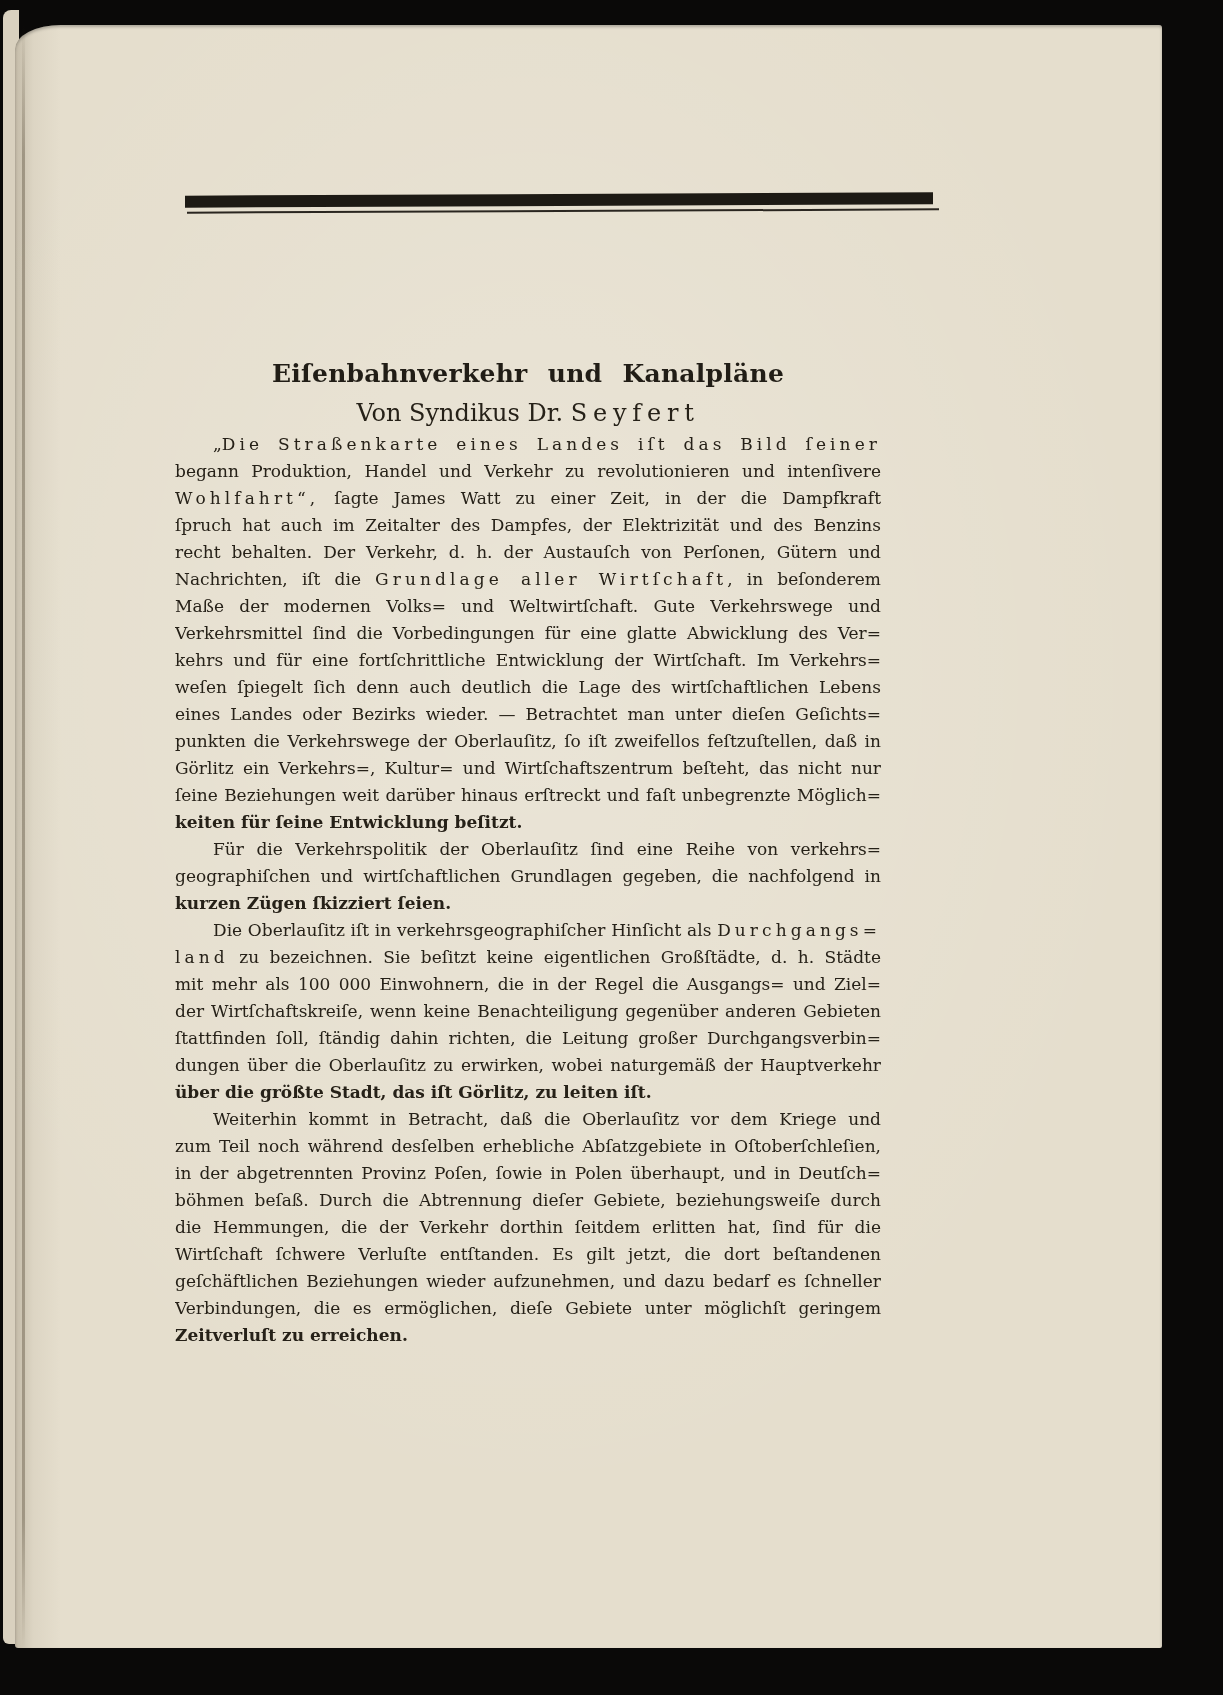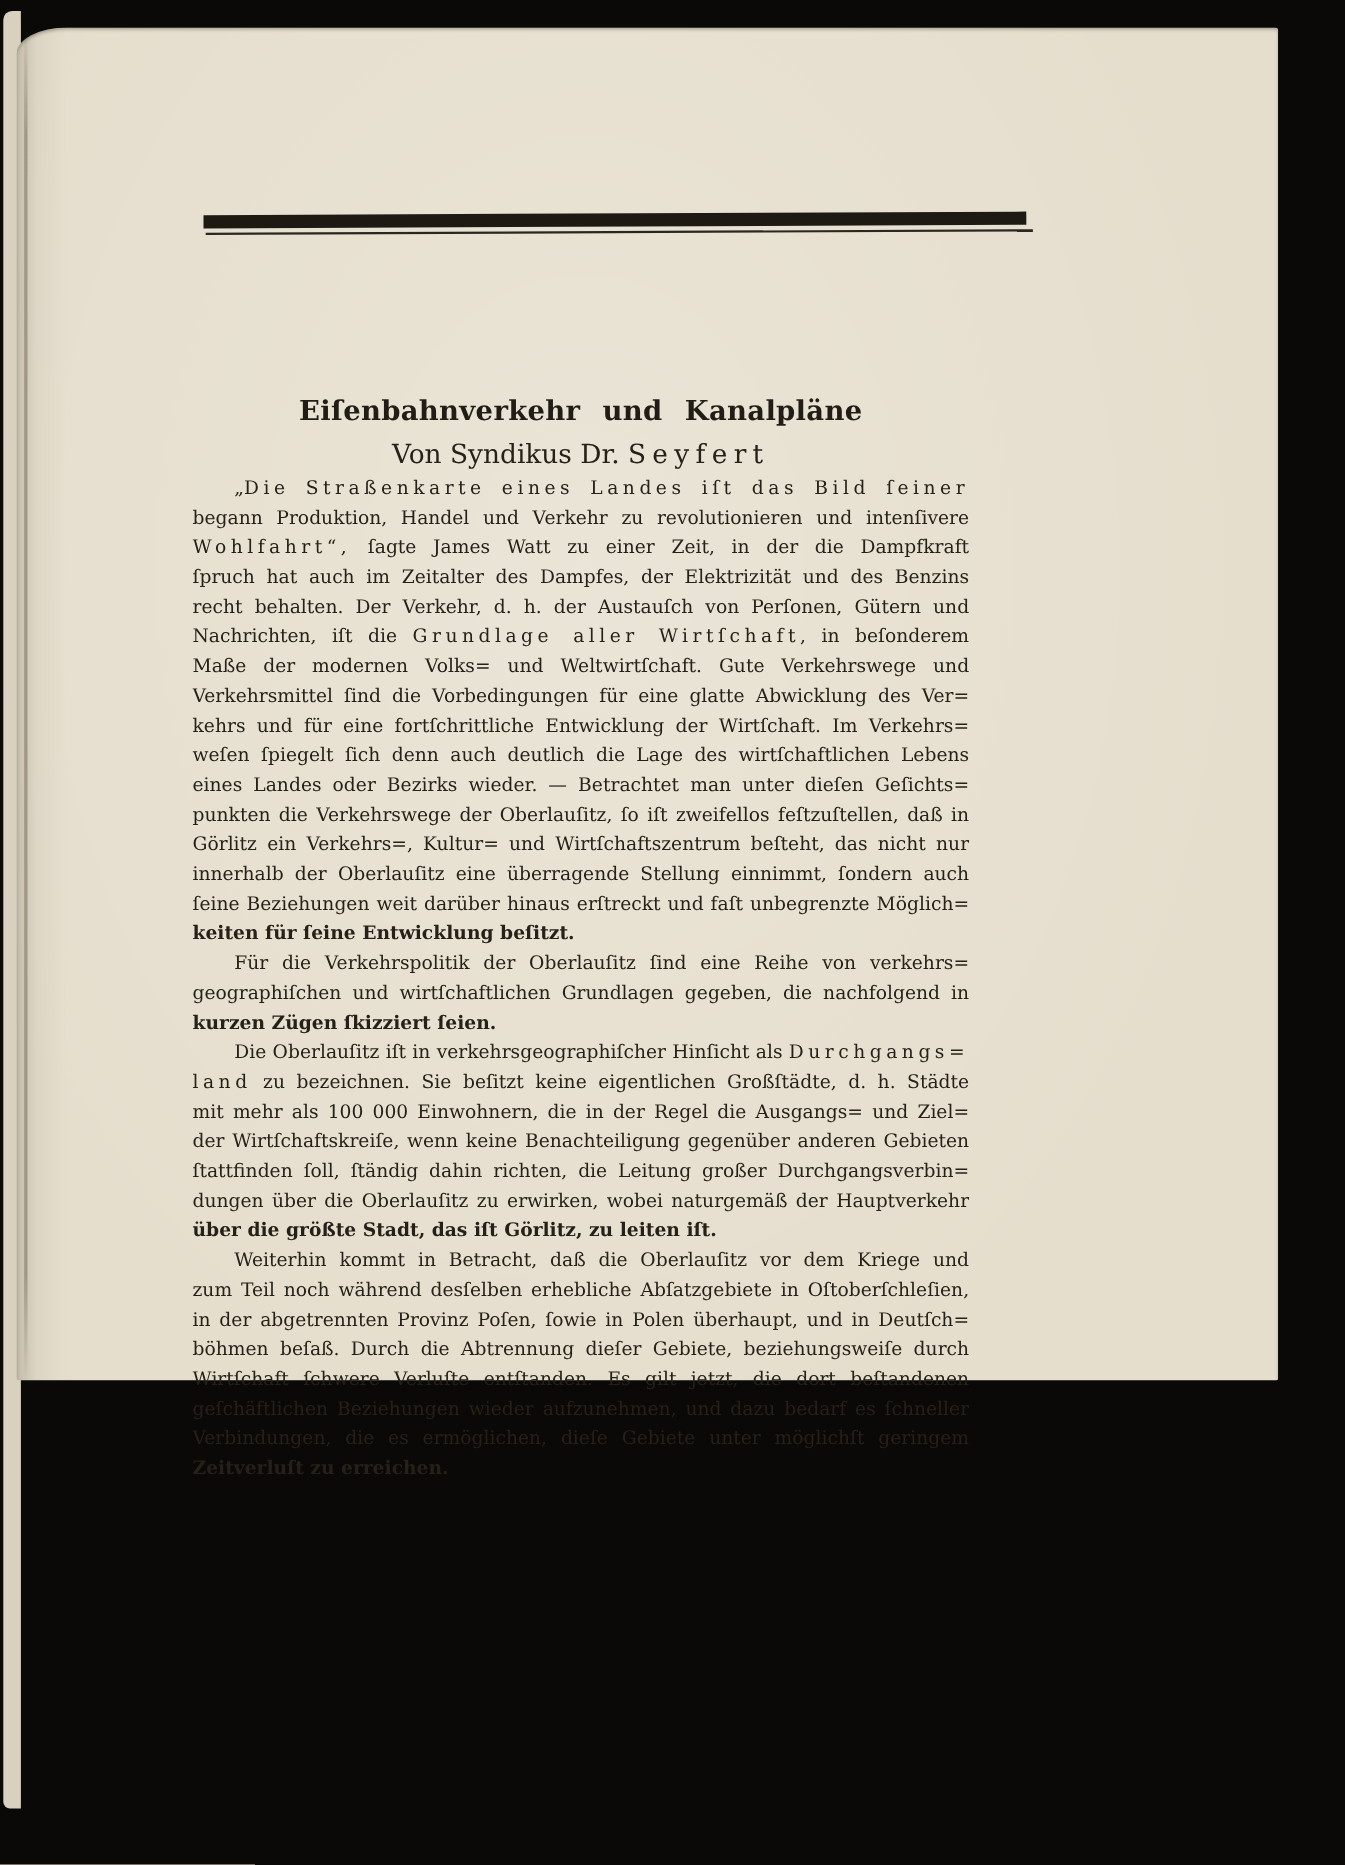--- a/index.html
+++ b/index.html
@@ -9,21 +9,21 @@
     position: relative;
     overflow: hidden;
     font-family: "DejaVu Serif", serif;
   }
   .page-edge {
     position: absolute; left: 3px; top: 10px; width: 16px; height: 1634px;
     background: #d9d1bf;
     border-radius: 8px 0 0 6px;
   }
   .page {
-    position: absolute; left: 15px; top: 25px; width: 1147px; height: 1230px;
+    position: absolute; left: 15px; top: 25px; width: 1147px; height: 1623px;
     background: #e5decd;
     background-image:
       radial-gradient(ellipse 900px 1200px at 45% 40%, rgba(255,255,255,0.20), rgba(0,0,0,0) 70%),
       linear-gradient(90deg, rgba(80,65,40,0.22) 0px, rgba(80,65,40,0.06) 18px, rgba(0,0,0,0) 46px);
     border-radius: 46px 3px 2px 3px / 24px 3px 2px 3px;
     box-shadow: inset 0 2px 3px rgba(0,0,0,0.25);
   }
   .crease {
     position: absolute; left: 7px; top: 0; bottom: 0; width: 3px;
     background: linear-gradient(rgba(70,58,38,0.0), rgba(70,58,38,0.35) 8%, rgba(70,58,38,0.35) 92%, rgba(70,58,38,0.0));
@@ -81,35 +81,35 @@
       <div class="line"><span>ſpruch hat auch im Zeitalter des Dampfes, der Elektrizität und des Benzins</span></div>
       <div class="line"><span>recht behalten. Der Verkehr, d. h. der Austauſch von Perſonen, Gütern und</span></div>
       <div class="line"><span>Nachrichten, iſt die </span><span class="sp">Grundlage aller Wirtſchaft</span><span>, in beſonderem</span></div>
       <div class="line"><span>Maße der modernen Volks= und Weltwirtſchaft. Gute Verkehrswege und</span></div>
       <div class="line"><span>Verkehrsmittel ſind die Vorbedingungen für eine glatte Abwicklung des Ver=</span></div>
       <div class="line"><span>kehrs und für eine fortſchrittliche Entwicklung der Wirtſchaft. Im Verkehrs=</span></div>
       <div class="line"><span>weſen ſpiegelt ſich denn auch deutlich die Lage des wirtſchaftlichen Lebens</span></div>
       <div class="line"><span>eines Landes oder Bezirks wieder. — Betrachtet man unter dieſen Geſichts=</span></div>
       <div class="line"><span>punkten die Verkehrswege der Oberlauſitz, ſo iſt zweifellos feſtzuſtellen, daß in</span></div>
       <div class="line"><span>Görlitz ein Verkehrs=, Kultur= und Wirtſchaftszentrum beſteht, das nicht nur</span></div>
-      <div class="line"><span>innerhalb der Oberlauſitz eine überragende Stellung einnimmt, ſondern auch</span></div>
       <div class="line"><span>ſeine Beziehungen weit darüber hinaus erſtreckt und faſt unbegrenzte Möglich=</span></div>
       <div class="line last"><span>keiten für ſeine Entwicklung beſitzt.</span></div>
       <div class="line indent"><span>Für die Verkehrspolitik der Oberlauſitz ſind eine Reihe von verkehrs=</span></div>
       <div class="line"><span>geographiſchen und wirtſchaftlichen Grundlagen gegeben, die nachfolgend in</span></div>
       <div class="line last"><span>kurzen Zügen ſkizziert ſeien.</span></div>
       <div class="line indent"><span>Die Oberlauſitz iſt in verkehrsgeographiſcher Hinſicht als </span><span class="sp">Durchgangs=</span></div>
       <div class="line"><span class="sp">land</span><span> zu bezeichnen. Sie beſitzt keine eigentlichen Großſtädte, d. h. Städte</span></div>
       <div class="line"><span>mit mehr als 100 000 Einwohnern, die in der Regel die Ausgangs= und Ziel=</span></div>
       <div class="line"><span>der Wirtſchaftskreiſe, wenn keine Benachteiligung gegenüber anderen Gebieten</span></div>
       <div class="line"><span>ſtattfinden ſoll, ſtändig dahin richten, die Leitung großer Durchgangsverbin=</span></div>
       <div class="line"><span>dungen über die Oberlauſitz zu erwirken, wobei naturgemäß der Hauptverkehr</span></div>
       <div class="line last"><span>über die größte Stadt, das iſt Görlitz, zu leiten iſt.</span></div>
       <div class="line indent"><span>Weiterhin kommt in Betracht, daß die Oberlauſitz vor dem Kriege und</span></div>
       <div class="line"><span>zum Teil noch während desſelben erhebliche Abſatzgebiete in Oſtoberſchleſien,</span></div>
       <div class="line"><span>in der abgetrennten Provinz Poſen, ſowie in Polen überhaupt, und in Deutſch=</span></div>
       <div class="line"><span>böhmen beſaß. Durch die Abtrennung dieſer Gebiete, beziehungsweiſe durch</span></div>
+      <div class="line"><span>die Hemmungen, die der Verkehr dorthin ſeitdem erlitten hat, ſind für die</span></div>
       <div class="line"><span>Wirtſchaft ſchwere Verluſte entſtanden. Es gilt jetzt, die dort beſtandenen</span></div>
       <div class="line"><span>geſchäftlichen Beziehungen wieder aufzunehmen, und dazu bedarf es ſchneller</span></div>
       <div class="line"><span>Verbindungen, die es ermöglichen, dieſe Gebiete unter möglichſt geringem</span></div>
       <div class="line last"><span>Zeitverluſt zu erreichen.</span></div>
     </div>
 </div>
 
 </body></html>

